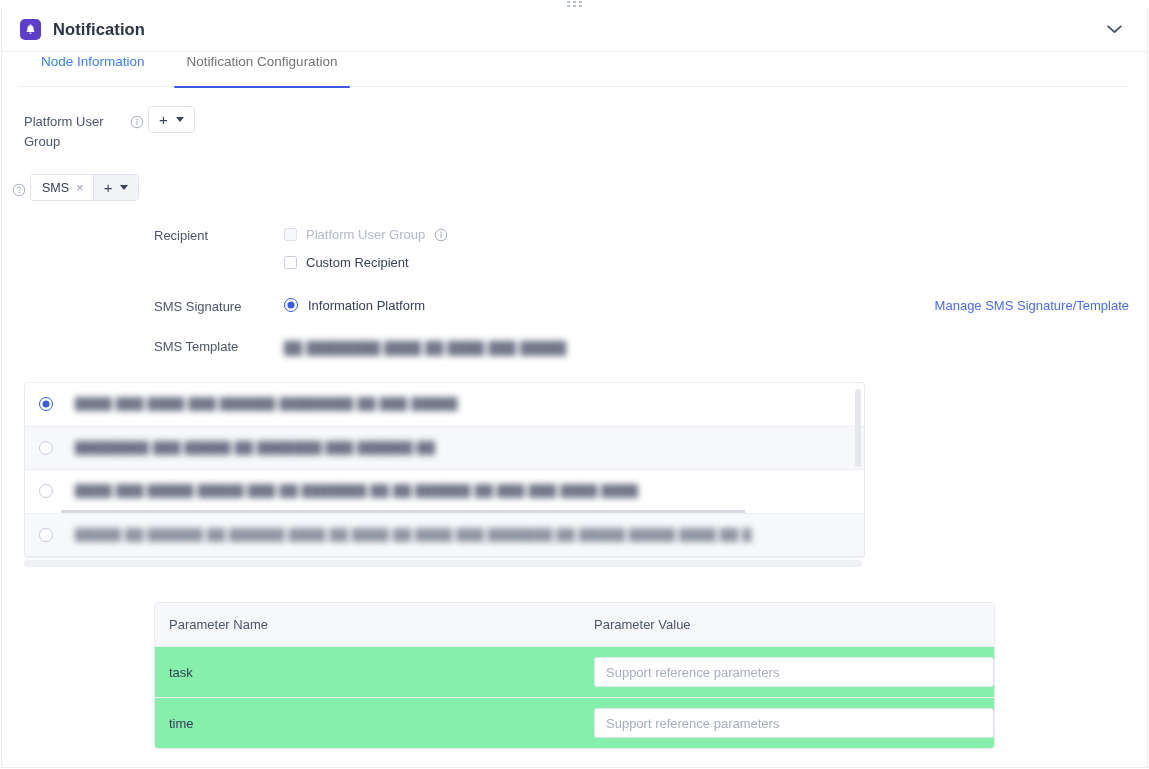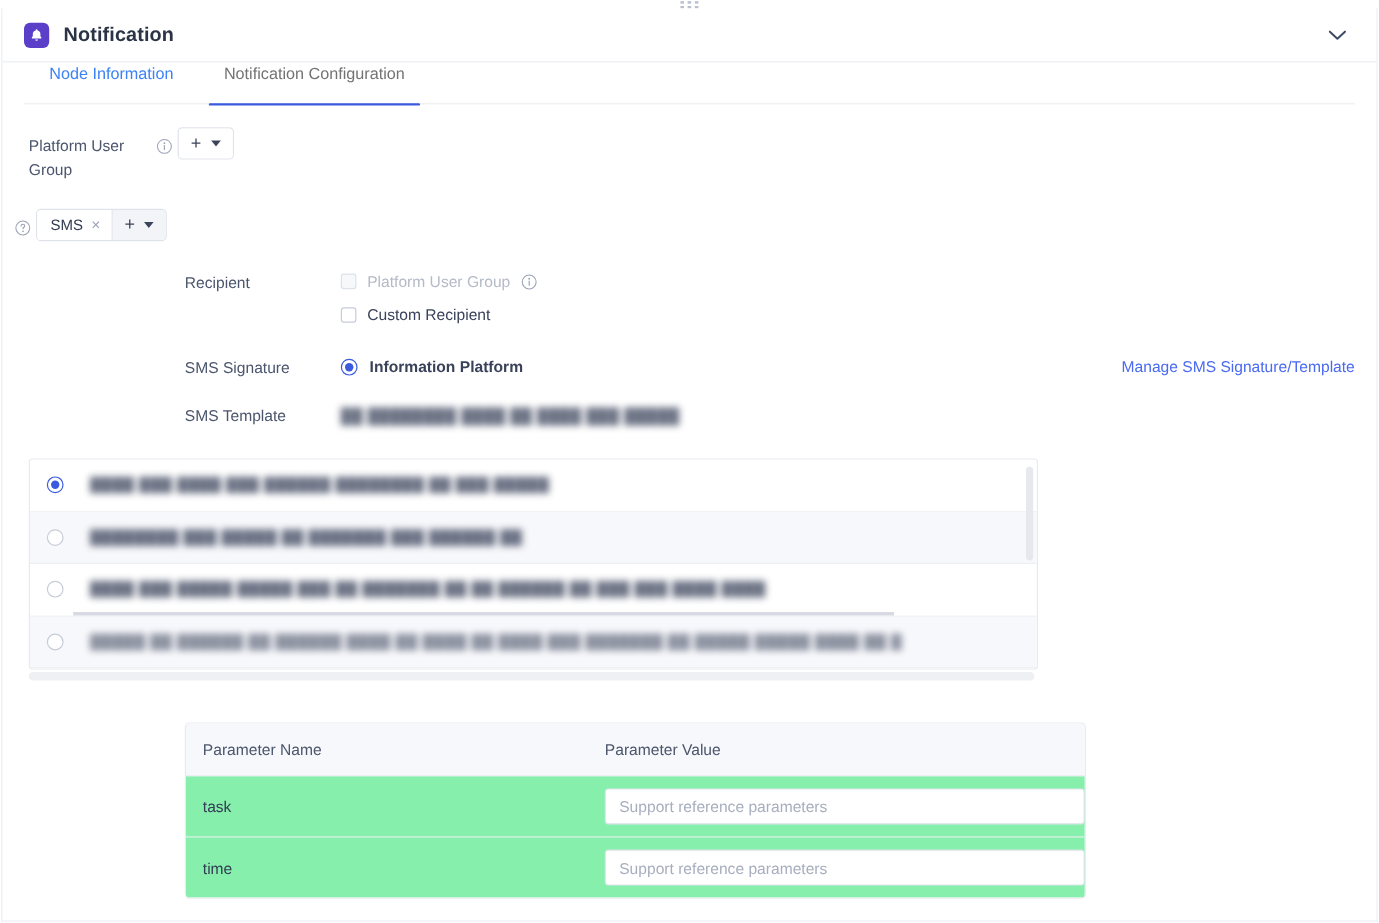--- a/index.html
+++ b/index.html
@@ -218,24 +218,23 @@
     border-radius: 2.5px;
     background: #fff;
     flex: none;
   }
   .check-line.disabled .cbox { border-color: #dde1e9; background: #f7f8fa; }
   .check-line.disabled .clabel { color: #b4bac8; }
   .clabel { color: #39425a; }
 
   
   .radio-line {
-    display: flex; align-items: center;
+    display: flex; 
     gap: 10px;
     font-size: 13px;
-    font-weight: bold;
   }
   .radio {
     width: 14px; height: 14px;
     border-radius: 50%;
     border: 1px solid #c7ccd9;
     background: #fff;
     flex: none;
     position: relative;
   }
   .radio.checked {
@@ -321,21 +320,21 @@
     left: 0; bottom: -9px;
     height: 7px; width: 838px;
     border-radius: 4px;
     background: #eef0f4;
     cursor: pointer;
   }
 
   
   .param-wrap {
     margin-left: -130px;
-    width: 751px;
+    width: 841px;
     margin-top: 2px;
   }
   .ptable {
     width: 100%;
     border-collapse: separate;
     border-spacing: 0;
     border: 1px solid #e9ebf1;
     border-radius: 4px;
     overflow: hidden;
   }

